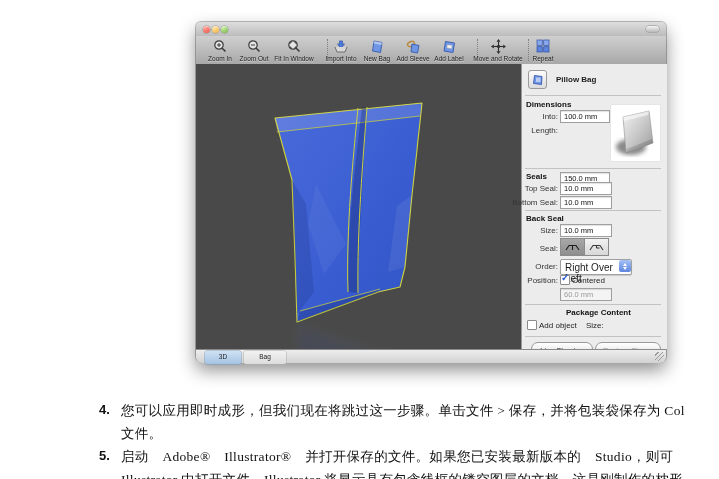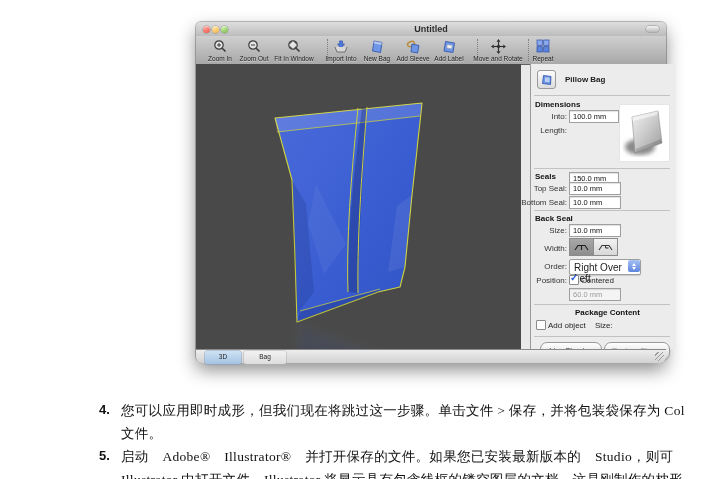--- a/index.html
+++ b/index.html
@@ -25,21 +25,21 @@
            background:linear-gradient(#cfcfcf,#a8a8a8);border-bottom:1px solid #636363;}
   .titem{position:absolute;top:2px;text-align:center;cursor:default;}
   .ticon{height:16px;display:flex;align-items:center;justify-content:center;}
   .tlabel{font-size:6.5px;color:#1c1c1c;margin-top:1px;white-space:nowrap;text-shadow:0 1px 0 rgba(255,255,255,.45);}
   .tsep{position:absolute;top:3px;height:22px;border-left:1px dotted #7e7e7e;}
 
   
   .viewport{position:absolute;left:0;top:42px;width:325px;height:285px;background:#494949;overflow:hidden;}
 
   
-  .panel{position:absolute;left:334px;top:42px;width:145px;height:285px;
+  .panel{position:absolute;left:325px;top:42px;width:145px;height:285px;
          background:#ececec;border-left:1px solid #9a9a9a;font-size:8px;color:#1d1d1d;}
   .sect{position:absolute;left:4px;font-weight:bold;font-size:8px;color:#111;}
   .divider{position:absolute;left:3px;width:136px;border-top:1px solid #c2c2c2;}
   .rowlabel{position:absolute;text-align:right;width:52px;color:#333;}
   .field{position:absolute;height:10px;background:#fff;border:1px solid #9f9f9f;
          font-size:7.5px;color:#111;padding:1px 0 0 3px;box-shadow:inset 0 1px 1px rgba(0,0,0,.12);}
   .field.disabled{color:#9a9a9a;background:#f4f4f4;}
   .hdricon{position:absolute;left:6px;top:6px;width:17px;height:17px;border:1px solid #9a9a9a;border-radius:3px;
            background:linear-gradient(#fdfdfd,#dcdcdc);display:flex;align-items:center;justify-content:center;}
   .thumb{position:absolute;left:89px;top:41px;width:49px;height:56px;background:#fff;box-shadow:0 0 0 .5px #ddd;}
@@ -77,21 +77,20 @@
 </style>
 </head>
 <body>
 
 <div class="window">
 
   <div class="titlebar">
     <span class="tl red"></span>
     <span class="tl yel"></span>
     <span class="tl grn"></span>
-    <div class="title">Untitled</div>
     <span class="pill"></span>
   </div>
 
   <div class="toolbar">
     <div class="titem" style="left:3px;width:42px;">
       <div class="ticon">
         <svg width="14" height="14">
             <circle cx="6" cy="6" r="4.2" fill="rgba(255,255,255,.55)" stroke="#3a3a3a" stroke-width="1.2"></circle>
             <line x1="9.2" y1="9.2" x2="12.5" y2="12.5" stroke="#3a3a3a" stroke-width="1.6"></line>
             <line x1="4" y1="6" x2="8" y2="6" stroke="#3a3a3a" stroke-width="1"></line>
@@ -265,21 +264,21 @@
     <div class="sect" style="top:108px;">Seals</div>
     <div class="rowlabel" style="left:-16px;top:120px;">Top Seal:</div>
     <div class="field" style="left:38px;top:118px;width:47px;">10.0 mm</div>
     <div class="rowlabel" style="left:-16px;top:134px;">Bottom Seal:</div>
     <div class="field" style="left:38px;top:132px;width:47px;">10.0 mm</div>
     <div class="divider" style="top:146px;"></div>
 
     <div class="sect" style="top:150px;text-align:center;">Back Seal</div>
     <div class="rowlabel" style="left:-16px;top:162px;">Size:</div>
     <div class="field" style="left:38px;top:160px;width:47px;">10.0 mm</div>
-    <div class="rowlabel" style="left:-16px;top:180px;">Width:</div>
+    <div class="rowlabel" style="left:-16px;top:180px;">Seal:</div>
     <div class="typebtn sel" style="left:38px;top:174px;">
       <svg width="17" height="10">
           <path d="M2,8 L5,3.5 H12 L15,8" fill="none" stroke="#1d1d1d" stroke-width="1.1"></path>
           <line x1="8.5" y1="3.5" x2="8.5" y2="8" stroke="#1d1d1d" stroke-width="1.1"></line>
         </svg>
     </div>
     <div class="typebtn unsel" style="left:62px;top:174px;">
       <svg width="17" height="10">
           <path d="M2,8 L5,3.5 H12 L15,8" fill="none" stroke="#3a3a3a" stroke-width="1.1"></path>
           <line x1="8.5" y1="3.5" x2="8.5" y2="6" stroke="#3a3a3a" stroke-width="1.1"></line>

